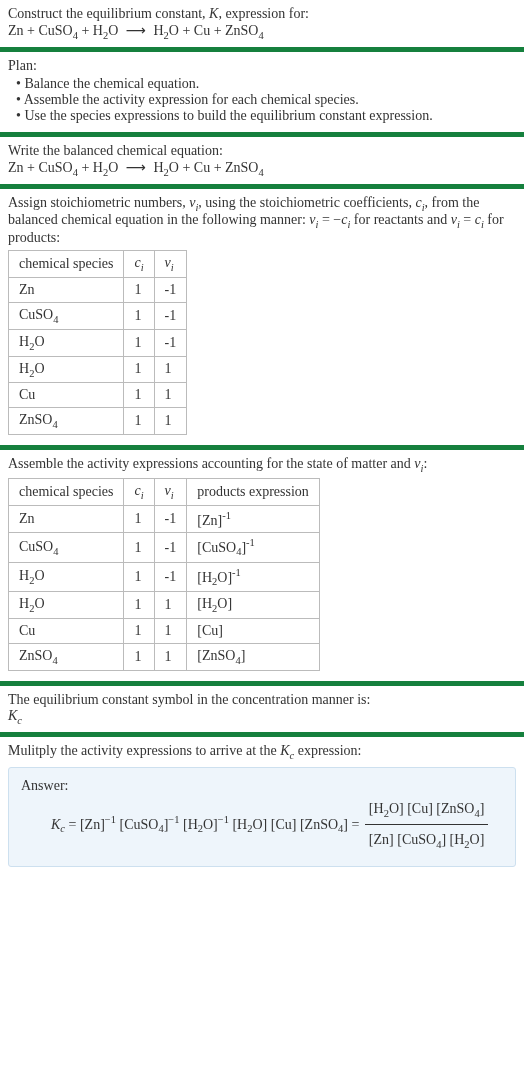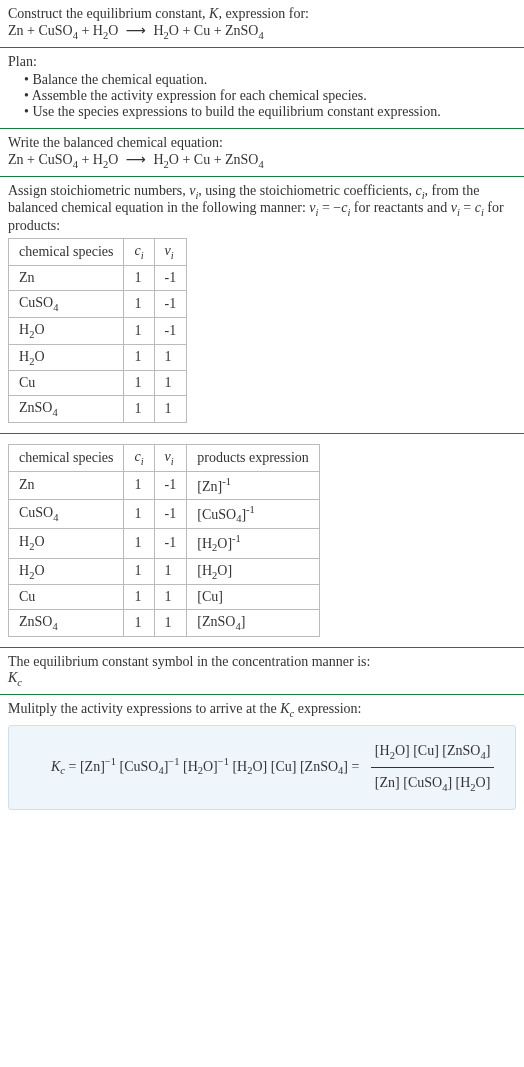--- a/index.html
+++ b/index.html
@@ -6,30 +6,30 @@
     margin: 0;
     padding: 0;
     font-family: Georgia, 'Times New Roman', serif;
     font-size: 14px;
     color: #333;
     background: #fff;
     width: 524px;
   }
   .section {
     padding: 6px 8px;
-    border-bottom: 1px solid #15803d;
+    border-bottom: 5px solid #15803d;
   }
   .section.noborder {
     border-bottom: none;
   }
   .italic { font-style: italic; }
   sub { font-size: 0.75em; }
   sup { font-size: 0.75em; }
   .arrow { padding: 0 4px; }
-  .bullet-list { margin: 2px 16px; padding: 0; list-style: none; }
+  .bullet-list { margin: 2px 8px; padding: 0; list-style: none; }
   .bullet-list li::before { content: "• "; }
   table.data {
     border-collapse: collapse;
     margin: 4px 0;
   }
   table.data th, table.data td {
     border: 1px solid #bbb;
     padding: 4px 10px;
     text-align: left;
     font-weight: normal;
@@ -42,21 +42,21 @@
     background: #eef5fb;
     border: 1px solid #cde0ef;
     border-radius: 3px;
     padding: 10px 12px;
     margin: 6px 0;
   }
   .frac {
     display: inline-block;
     text-align: center;
     vertical-align: middle;
-    margin: 0 8px;
+    margin: 0 2px;
   }
   .frac .num {
     display: block;
     border-bottom: 1px solid #333;
     padding: 0 4px;
   }
   .frac .den {
     display: block;
     padding: 0 4px;
   }
@@ -133,20 +133,23 @@
     <tr>
           <td>ZnSO<sub>4</sub></td>
           <td>1</td>
           <td>1</td>
         </tr>
   </tbody>
     </table>
 </div>
 
 <div class="section">
+  <div>
+    <span>Assemble the activity expressions accounting for the state of matter and </span><span class="italic">ν</span><sub class="italic">i</sub><span>:</span>
+  </div>
   <table class="data">
     <tbody>
         <tr>
       <th>chemical species</th>
       <th><span class="italic">c</span><sub class="italic">i</sub></th>
       <th><span class="italic">ν</span><sub class="italic">i</sub></th>
       <th>products expression</th>
     </tr>
     <tr>
           <td>Zn</td>
@@ -191,17 +194,18 @@
 <div class="section">
   <div>The equilibrium constant symbol in the concentration manner is:</div>
   <div><span class="italic">K</span><sub class="italic">c</sub></div>
 </div>
 
 <div class="section noborder">
   <div>
     <span>Mulitply the activity expressions to arrive at the </span><span class="italic">K</span><sub class="italic">c</sub><span> expression:</span>
   </div>
   <div class="answer-box">
+    <div>Answer:</div>
     <div class="eq-line" style="padding-left:30px;">
       <span class="italic">K</span><sub class="italic">c</sub><span> = [Zn]</span><sup>−1</sup><span> [CuSO</span><sub>4</sub><span>]</span><sup>−1</sup><span> [H</span><sub>2</sub><span>O]</span><sup>−1</sup><span> [H</span><sub>2</sub><span>O] [Cu] [ZnSO</span><sub>4</sub><span>] = </span><span class="frac"><span class="num">[H<sub>2</sub>O] [Cu] [ZnSO<sub>4</sub>]</span><span class="den">[Zn] [CuSO<sub>4</sub>] [H<sub>2</sub>O]</span></span>
     </div>
   </div>
 </div>
 
 </body></html>

